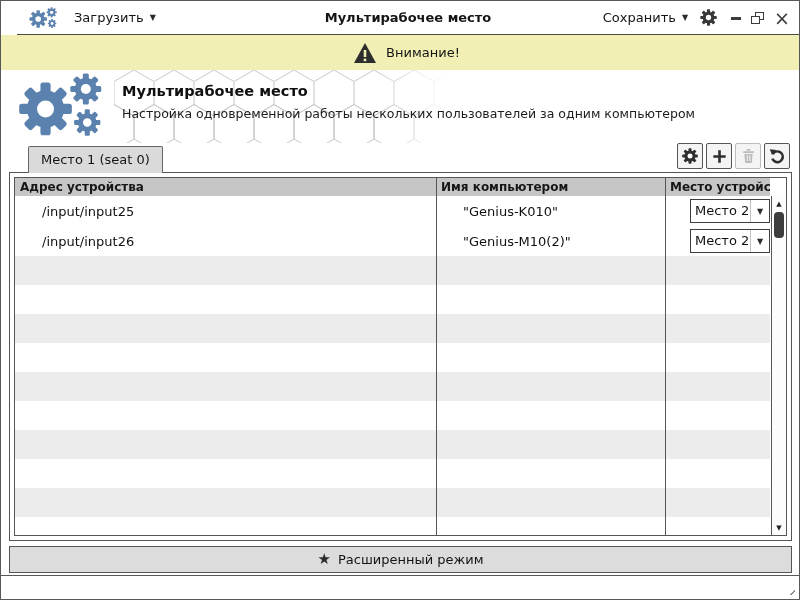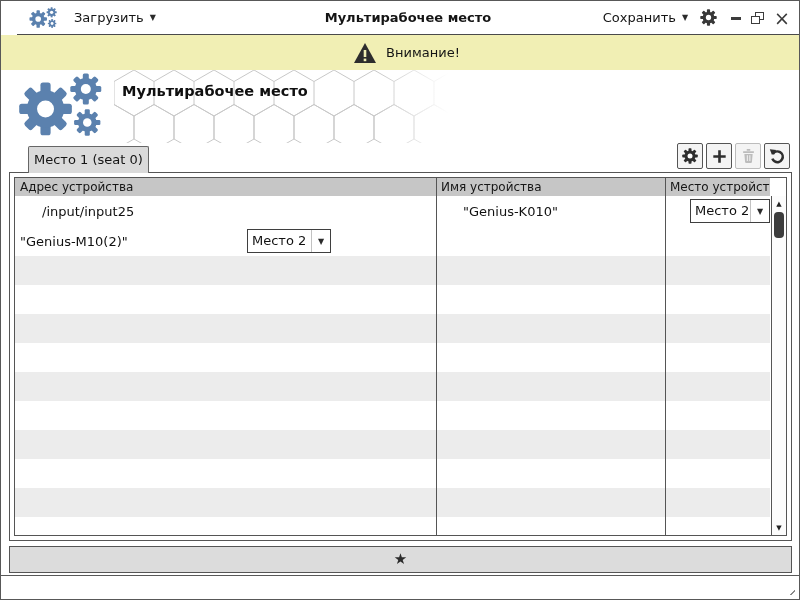--- a/index.html
+++ b/index.html
@@ -32,33 +32,33 @@
   .hexbg{position:absolute;left:113px;top:0;}
   .hexfade{position:absolute;left:375px;top:0;width:85px;height:73px;
     background:linear-gradient(to right,rgba(255,255,255,0),#fff 85%);}
   .logo{position:absolute;left:17px;top:3px;}
   .hero-title{position:absolute;left:121px;top:13px;font-size:14.5px;font-weight:bold;color:#101010;}
   .hero-sub{position:absolute;left:121px;top:36px;font-size:12.5px;color:#1c1c1c;}
 
   
   .tabbar{position:absolute;top:141px;left:27px;height:31px;display:flex;align-items:flex-end;z-index:4;}
   .tab{box-sizing:border-box;border:1px solid #666;border-bottom:none;background:#dadada;height:27px;
-    line-height:25px;padding:0 5px;font-size:13px;border-radius:2px 2px 0 0;margin-right:1px;color:#141414;}
+    line-height:25px;padding:0 12px;font-size:13px;border-radius:2px 2px 0 0;margin-right:1px;color:#141414;}
   .tab.active{background:#fff;height:31px;line-height:29px;z-index:5;}
   .toolbar{position:absolute;top:142px;right:9px;display:flex;gap:3px;z-index:5;}
   .tbtn{box-sizing:border-box;width:26px;height:26px;border:1px solid #555;border-radius:2px;background:#f4f4f4;
     display:flex;align-items:center;justify-content:center;color:#2e2e2e;padding:0;}
   .tbtn.disabled{border-color:#bcbcbc;color:#bcbcbc;}
 
   
   .panel{position:absolute;top:171px;left:8px;width:783px;height:369px;box-sizing:border-box;
     border:1px solid #555;background:#fff;}
   .table{position:absolute;left:4px;top:4px;right:4px;bottom:4px;border:1px solid #555;}
   .thead{position:absolute;top:0;left:0;right:16px;height:24px;background:#c6c6c6;display:flex;
-    font-size:12px;font-weight:normal;color:#161616;border-bottom:1px solid #999;box-sizing:border-box;}
+    font-size:12px;font-weight:bold;color:#161616;border-bottom:1px solid #999;box-sizing:border-box;}
   .hcell{box-sizing:border-box;padding:2px 0 0 5px;white-space:nowrap;overflow:hidden;}
   .h1{width:421px;} .h2{width:229px;} .h3{flex:1;}
   .vline{position:absolute;top:0;bottom:0;width:1px;background:#555;z-index:2;}
   .vl1{left:421px;} .vl2{left:650px;}
   .tbody{position:absolute;top:18px;left:0;right:16px;bottom:0;display:flex;flex-direction:column;}
   .trow{height:30px;flex:0 0 30px;display:flex;align-items:center;font-size:13px;color:#111;background:#fff;}
   .c1{width:421px;padding-left:5px;box-sizing:border-box;white-space:nowrap;overflow:hidden;margin-left:22px;}
   .c2{width:229px;padding-left:5px;box-sizing:border-box;white-space:nowrap;overflow:hidden;}
   .c3{flex:1;display:flex;align-items:center;overflow:hidden;}
   .filler{flex:1;background:repeating-linear-gradient(to bottom,#ececec 0 29px,#ffffff 29px 58px);}
@@ -153,20 +153,21 @@
           </g>
         </pattern>
       </defs>
       <rect x="0" y="-6" width="347" height="85" fill="url(#hexpat)"></rect>
     </svg>
     <div class="hexfade"></div>
     <svg class="logo" width="90" height="66" viewBox="0 0 92 68">
         <use href="#gearlogo" fill="#5b81ae"></use>
       </svg>
     <div class="hero-title">Мультирабочее место</div>
+    <div class="hero-sub">Настройка одновременной работы нескольких пользователей за одним компьютером</div>
   </div>
 
   <div class="tabbar">
     <div class="tab">Место 1 (seat 0)</div>
   </div>
 
   <div class="toolbar">
     <button class="tbtn">
       <svg width="16" height="16" viewBox="0 0 64 64">
           <use href="#gear" fill="currentColor"></use>
@@ -193,36 +194,37 @@
         <circle cx="8.4" cy="8.8" r="5.3" fill="none" stroke="currentColor" stroke-width="2.6" stroke-dasharray="28 34" transform="rotate(-150 8.4 8.8)"></circle>
         <polygon points="0.8,1.2 7.4,2.0 3.0,7.0" fill="currentColor"></polygon>
       </svg>
     </button>
   </div>
 
   <div class="panel">
     <div class="table">
       <div class="thead">
         <div class="hcell h1">Адрес устройства</div>
-        <div class="hcell h2">Имя устройства</div>
+        <div class="hcell h2">Имя компьютером</div>
         <div class="hcell h3">Место устройства</div>
       </div>
 
       <div class="tbody">
         <div class="trow">
           <div class="c1">/input/input25</div>
           <div class="c2">"Genius-K010"</div>
           <div class="c3">
             <div class="seatdd">
               <span class="val">Место 2</span>
               <span class="arr">▼</span>
             </div>
           </div>
         </div>
         <div class="trow">
+          <div class="c1">/input/input26</div>
           <div class="c2">"Genius-M10(2)"</div>
           <div class="c3">
             <div class="seatdd">
               <span class="val">Место 2</span>
               <span class="arr">▼</span>
             </div>
           </div>
         </div>
         <div class="filler"></div>
       </div>
@@ -233,19 +235,20 @@
       <div class="vscroll">
         <div class="sbtn up">▲</div>
         <div class="sthumb"></div>
         <div class="sbtn down">▼</div>
       </div>
     </div>
   </div>
 
   <div class="advanced">
     <span class="star">★</span>
+    <span>Расширенный режим</span>
   </div>
 
   <div class="statusbar">
     <div class="grip"></div>
   </div>
 
 </div>
 
 </body></html>

